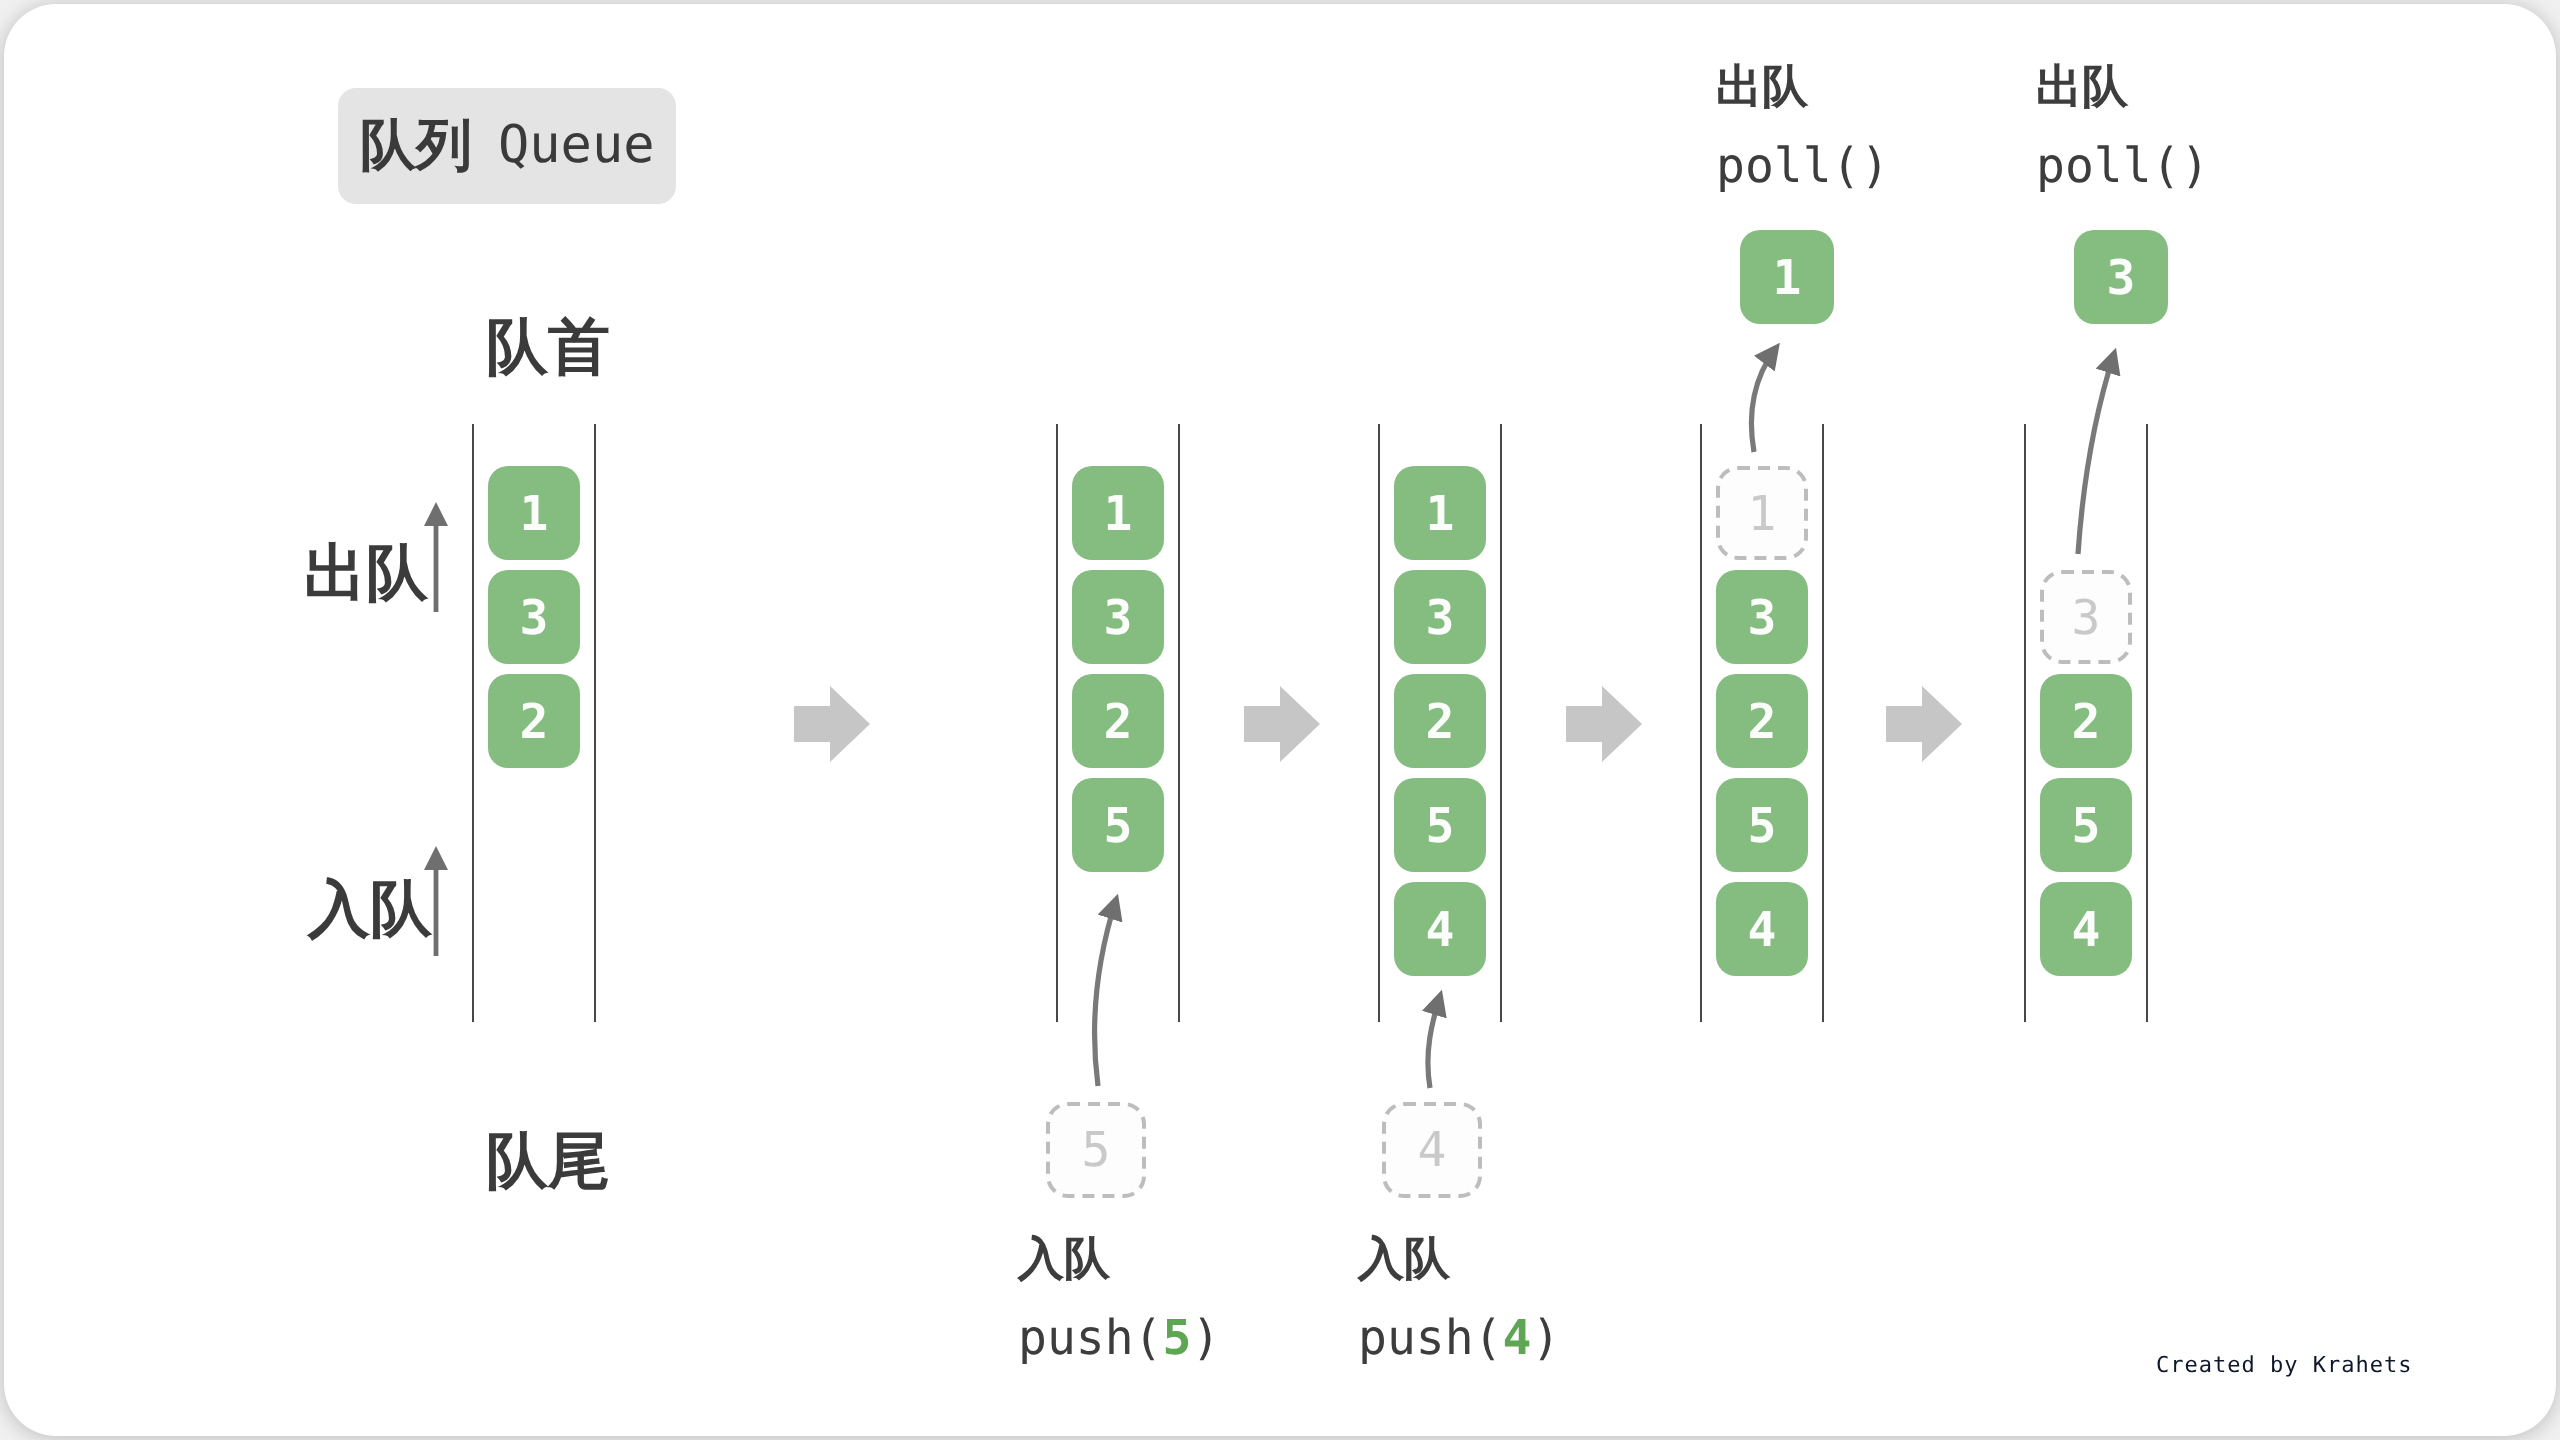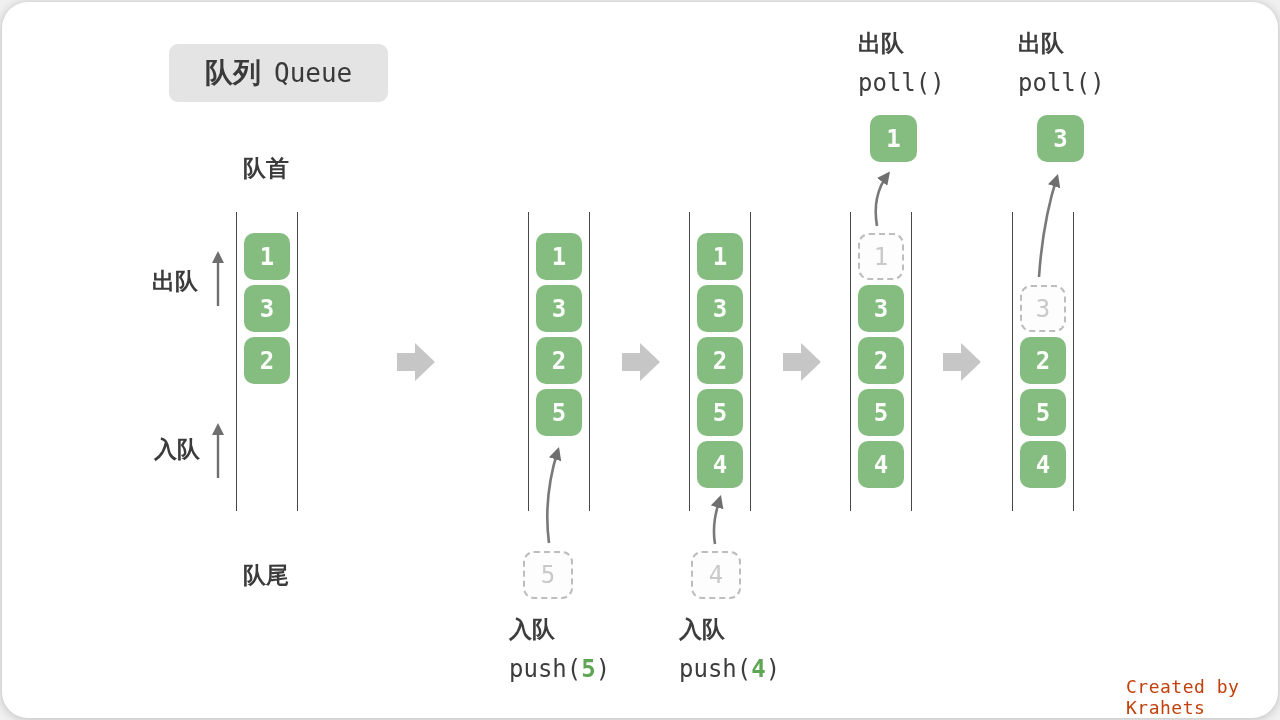--- a/index.html
+++ b/index.html
@@ -1,31 +1,31 @@
 <!DOCTYPE html>
 <html><head>
 <meta charset="utf-8">
 <style>
   html,body{margin:0;padding:0;background:#f0f0f0;width:1280px;height:720px;overflow:hidden;}
   .page{position:relative;width:1280px;height:720px;font-family:"Liberation Sans",sans-serif;color:#3b3b3b;}
   .card{position:absolute;left:2px;top:2px;width:1276px;height:716px;background:#ffffff;border-radius:26px;box-shadow:0 1px 10px rgba(0,0,0,.22);}
-  .badge{position:absolute;left:169px;top:44px;height:58px;background:#e4e4e4;border-radius:9px;display:flex;align-items:center;padding:0 36px;gap:13px;}
+  .badge{position:absolute;left:169px;top:44px;height:58px;background:#e4e4e4;border-radius:9px;display:flex;align-items:center;padding:0 11px;gap:13px;}
   .badge-zh{font-weight:700;font-size:28px;color:#3a3a3a;}
   .badge-en{font-family:"DejaVu Sans Mono",monospace;font-size:26px;color:#3a3a3a;}
-  .lbl{position:absolute;font-weight:700;font-size:23px;color:#3b3b3b;white-space:nowrap;}
+  .lbl{position:absolute;font-weight:700;font-size:31px;color:#3b3b3b;white-space:nowrap;}
   .channel{position:absolute;top:212px;height:299px;width:62px;border-left:1.5px solid #474747;border-right:1.5px solid #474747;box-sizing:border-box;}
   .cell{position:absolute;width:46px;height:47px;background:#85bc80;border-radius:10px;color:#fbfdfa;
         font-family:"DejaVu Sans Mono",monospace;font-size:24px;font-weight:700;
         display:flex;align-items:center;justify-content:center;}
   .cell.dashed{background:#fdfdfd;border:2px dashed #bdbdbd;color:#c9c9c9;box-sizing:border-box;font-weight:400;border-radius:11px;}
   .opgroup{position:absolute;color:#3d3d3d;white-space:nowrap;}
   .op-zh{font-weight:700;font-size:23px;margin-bottom:10px;}
   .op-code{font-family:"DejaVu Sans Mono",monospace;font-size:24px;color:#3d3d3d;}
   .op-code .arg{color:#5fa654;font-weight:700;}
-  .watermark{position:absolute;left:1078px;top:676px;font-family:"DejaVu Sans Mono",monospace;font-size:18px;color:#c2410c;letter-spacing:.5px;margin-left:48px;}
+  .watermark{position:absolute;left:1078px;top:676px;font-family:"DejaVu Sans Mono",monospace;font-size:11px;color:#0f172a;letter-spacing:.5px;}
   svg.overlay{position:absolute;left:0;top:0;pointer-events:none;}
 </style>
 </head>
 <body>
 
 <div class="page">
   <div class="card"></div>
 
   <div class="badge">
     <span class="badge-zh">队列</span>

